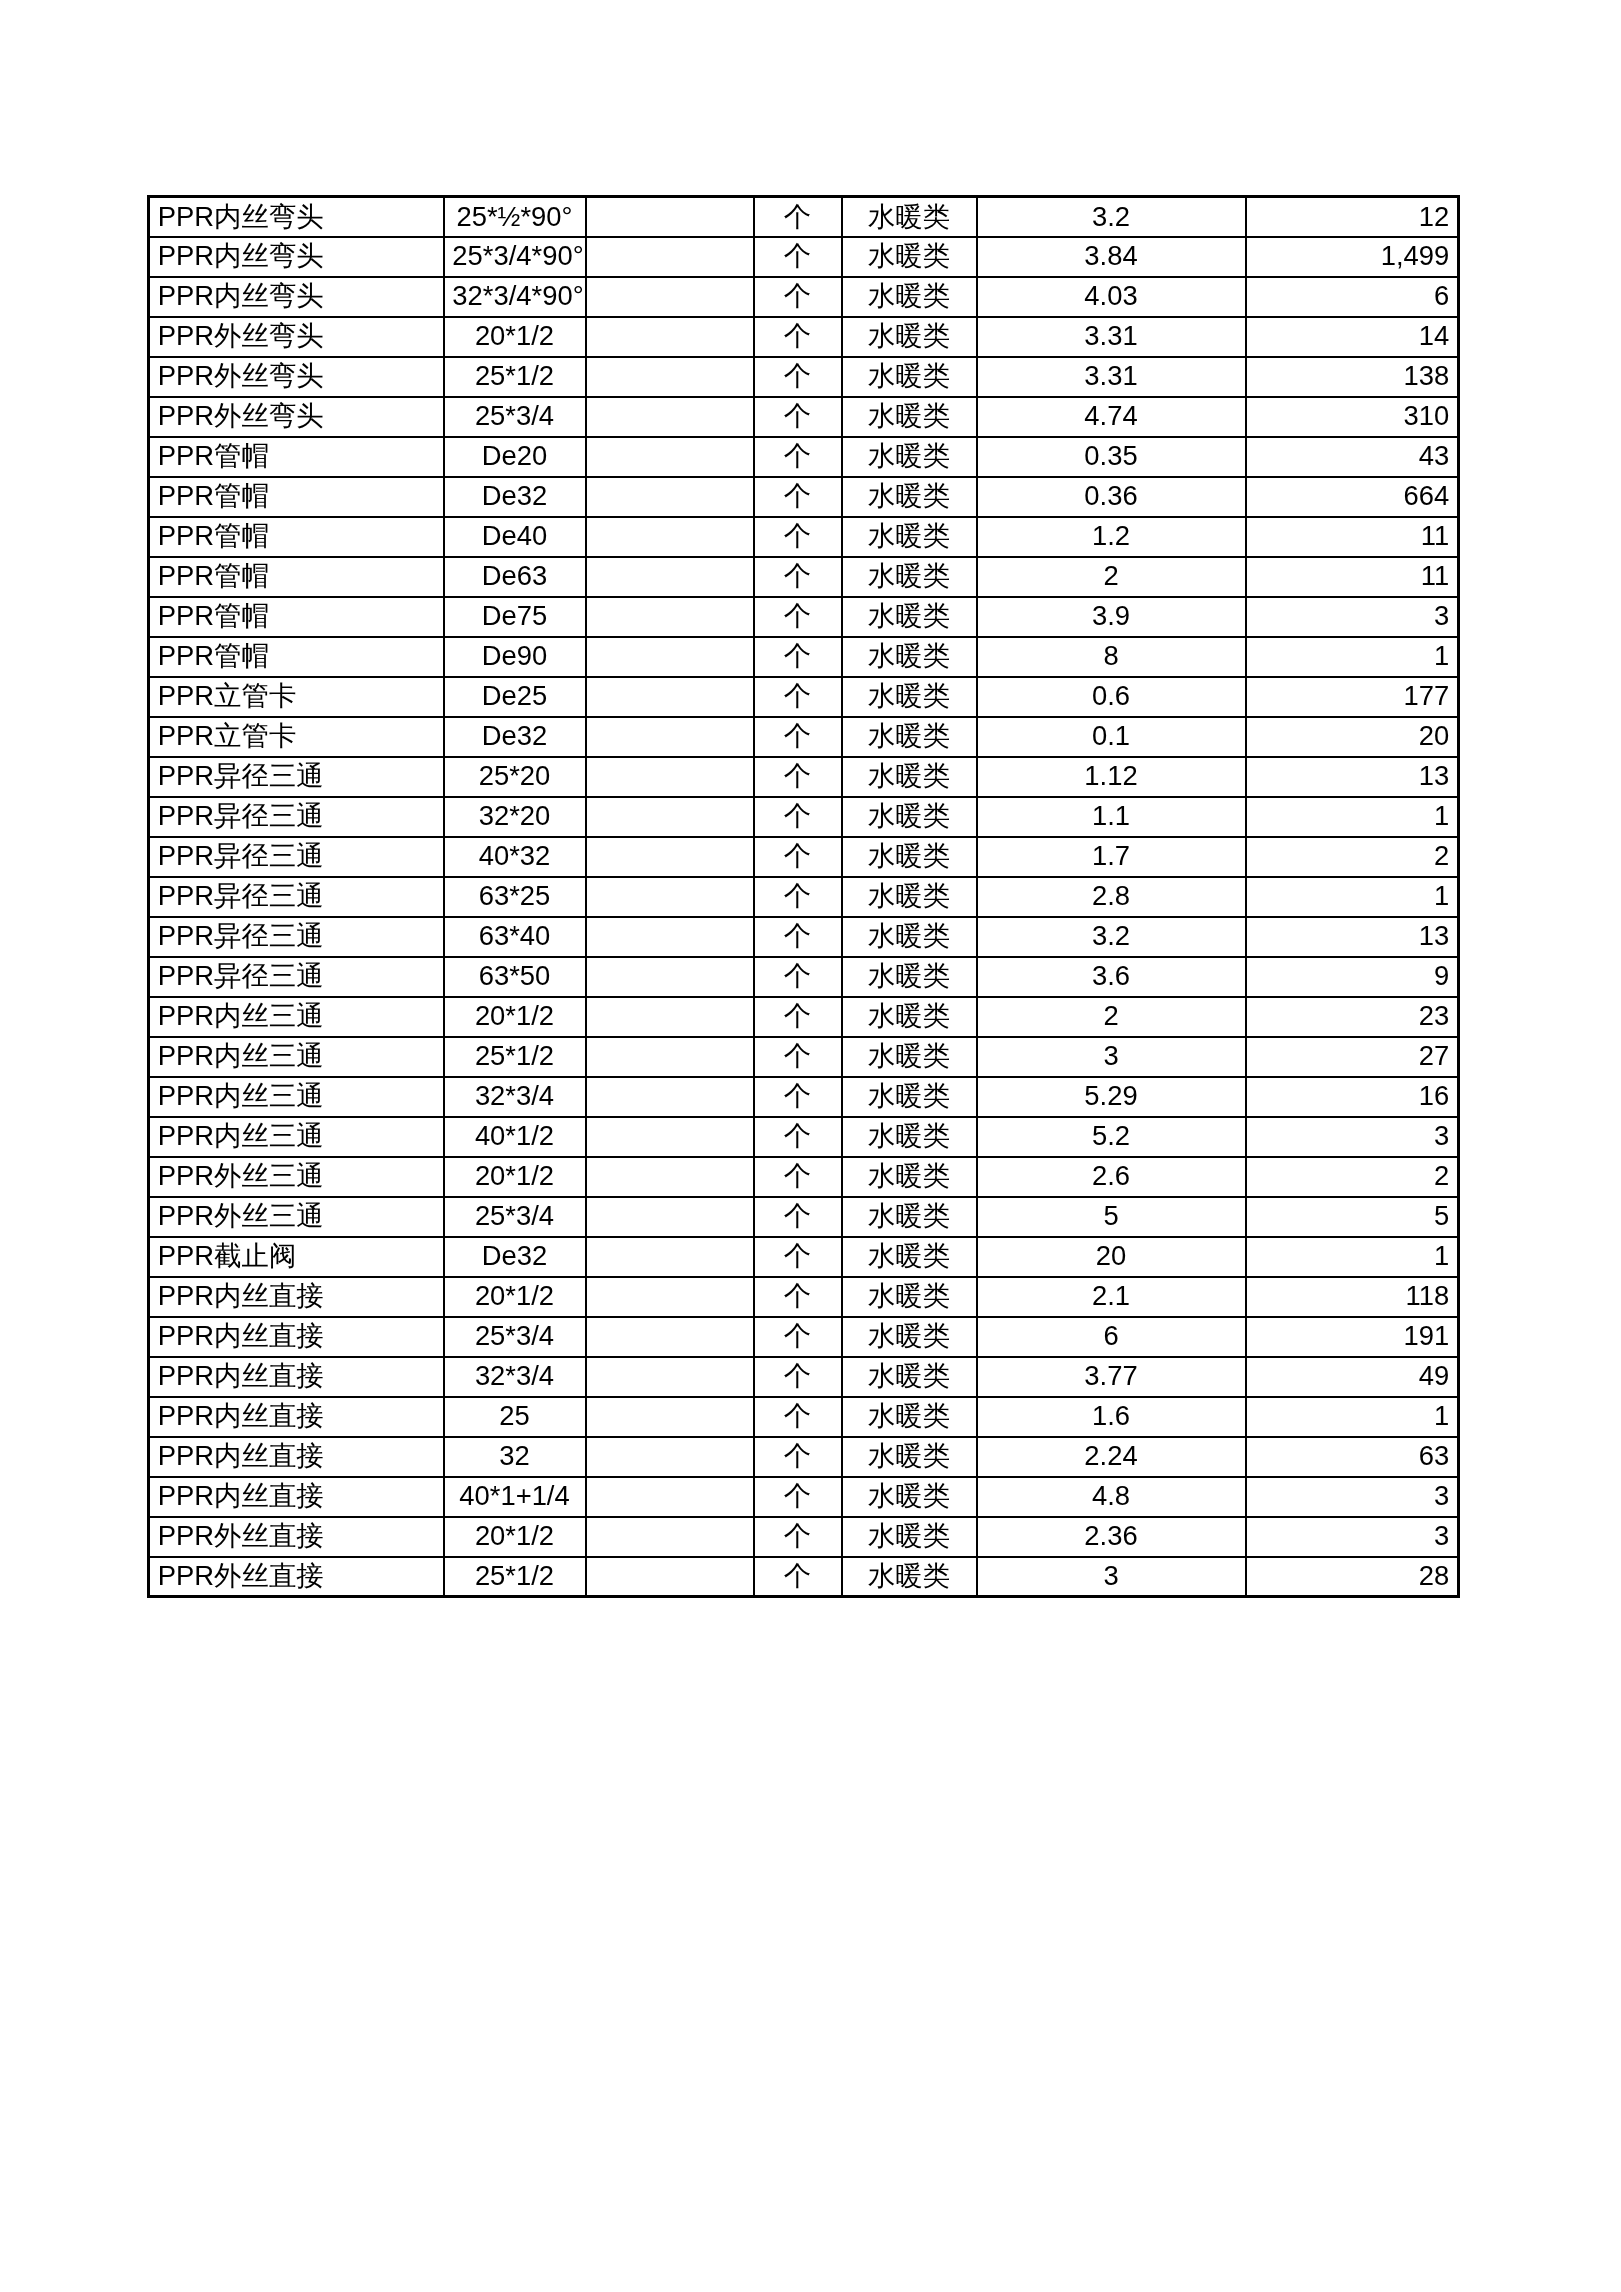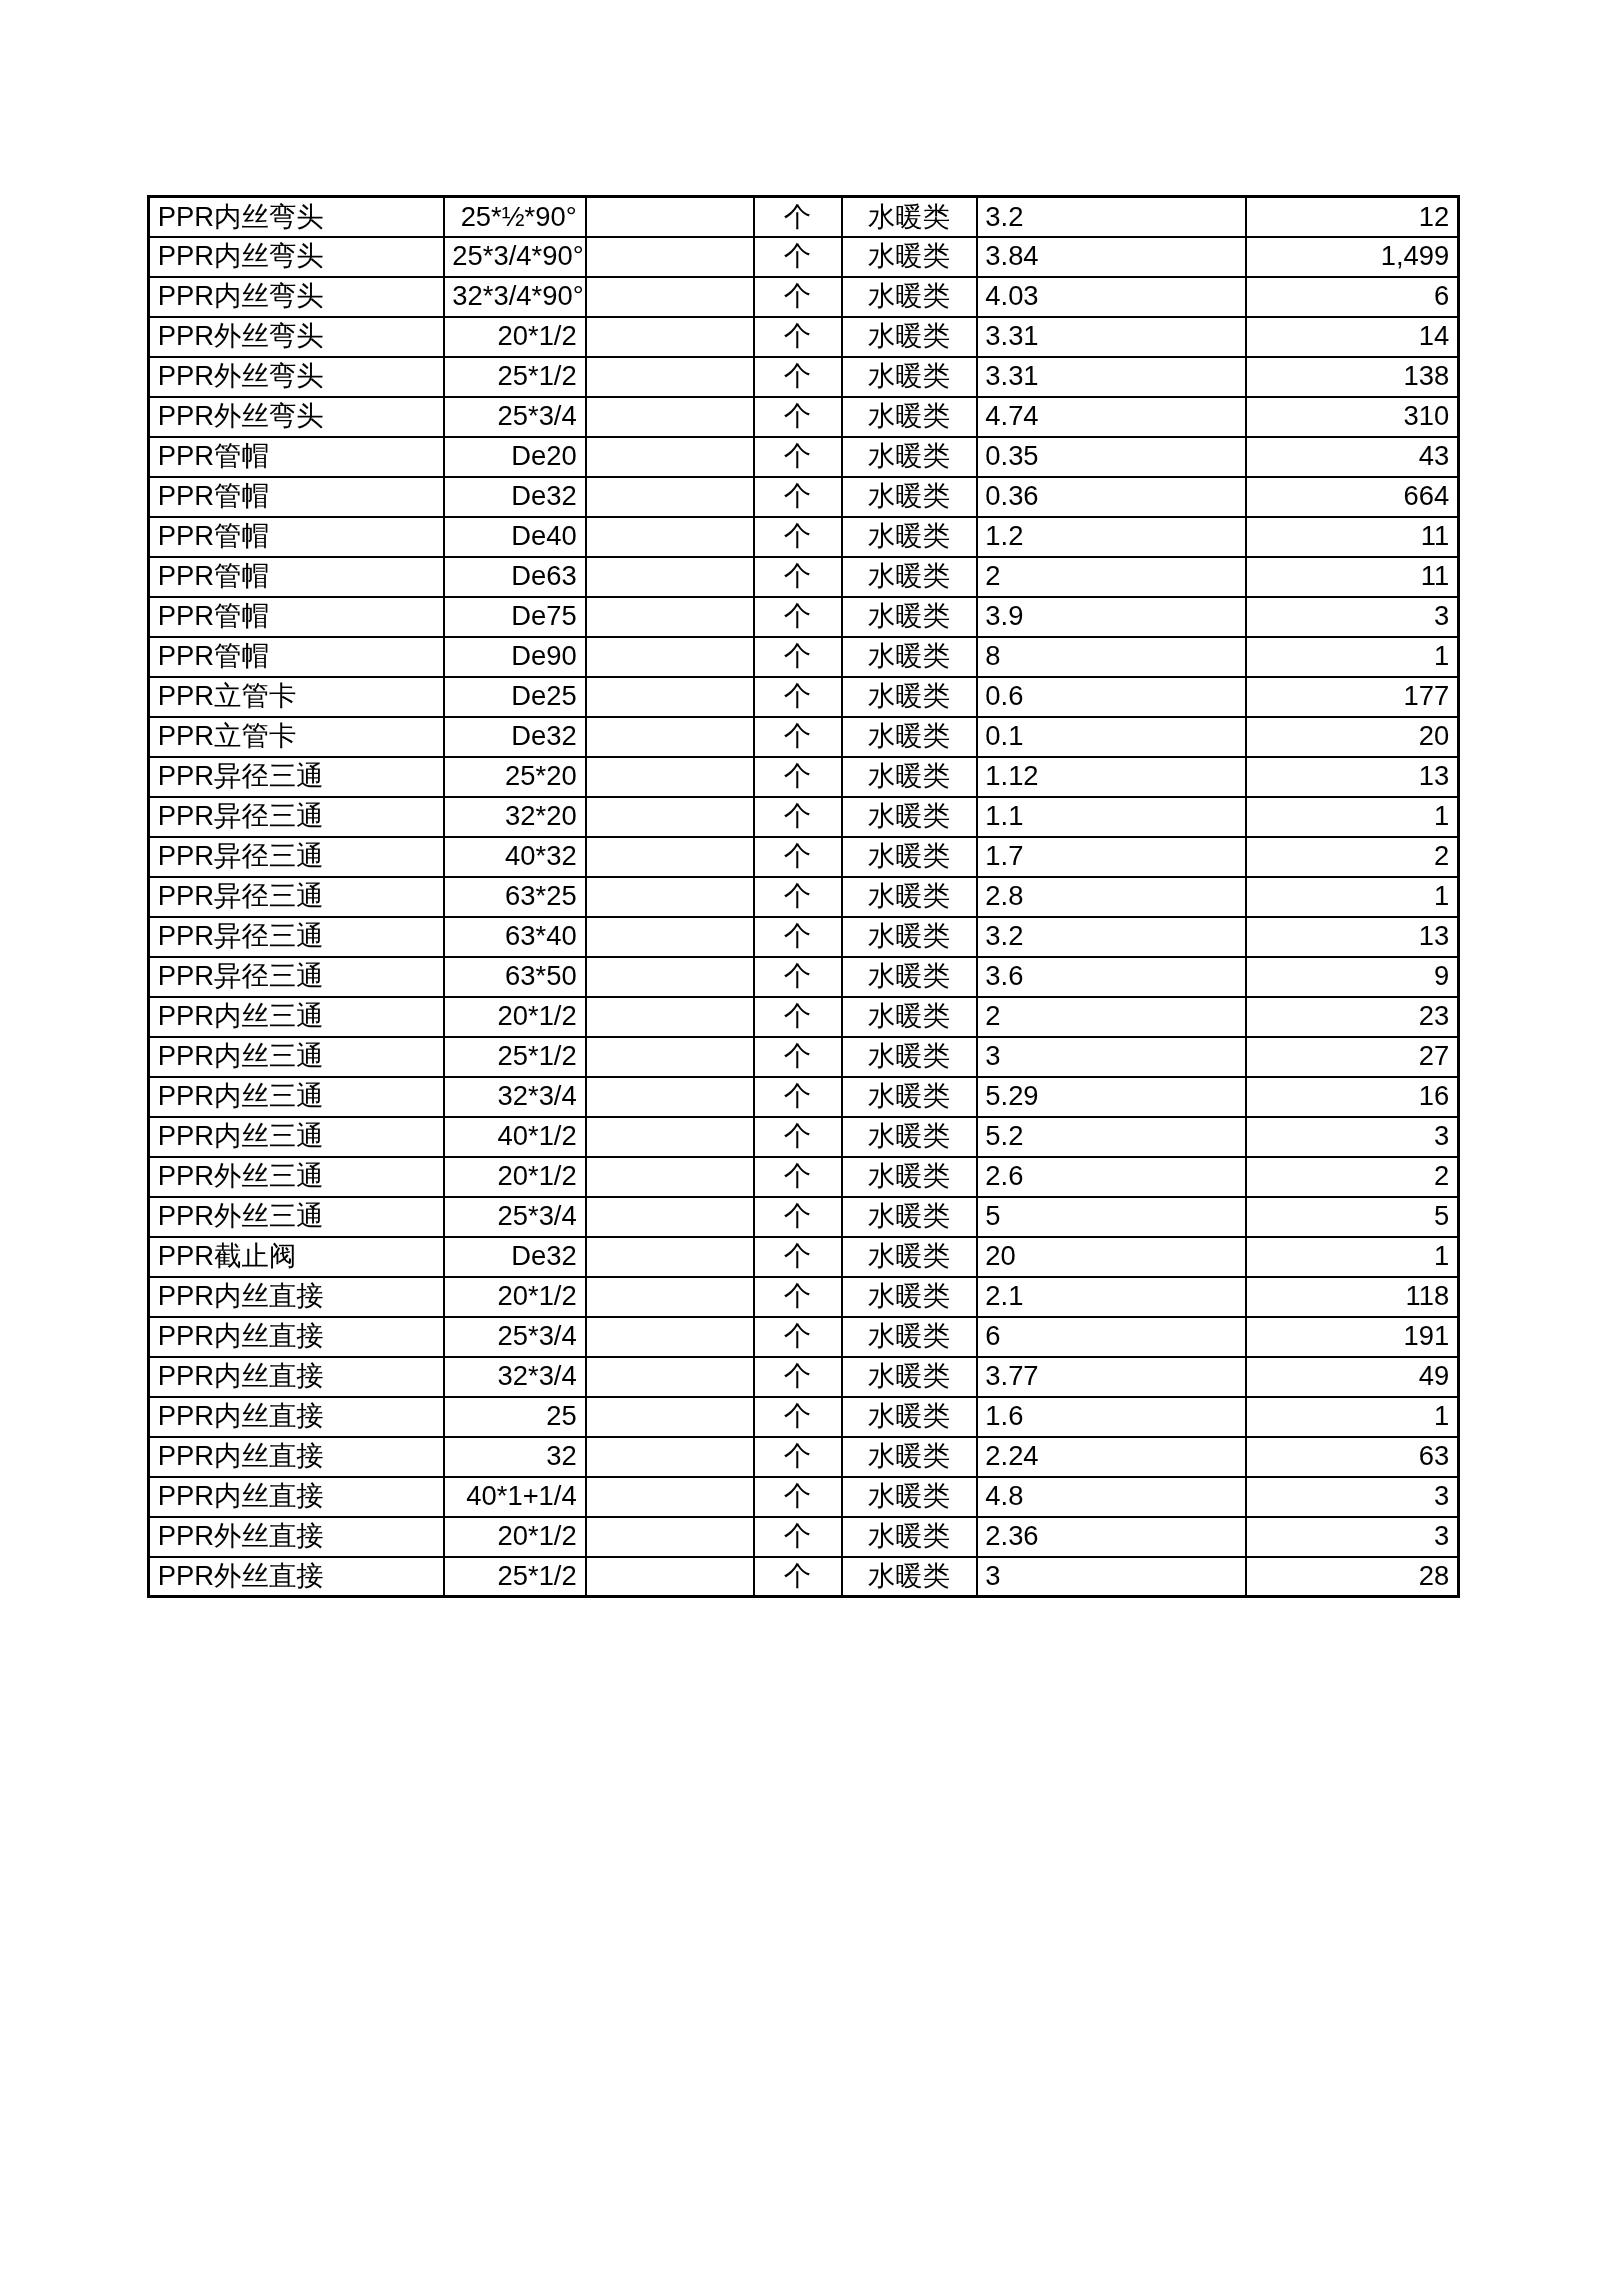--- a/index.html
+++ b/index.html
@@ -32,25 +32,25 @@
   table.inventory td {
     border: 2.9px solid #000000;
     vertical-align: top;
     padding: 2.9px 7.8px 0 7.8px;
     font-size: 27.4px;
     line-height: 1.2;
     white-space: nowrap;
     overflow: hidden;
   }
   td.c-name     { text-align: left; }
-  td.c-spec     { text-align: right; padding-left: 1px; padding-right: 1px; }
+  td.c-spec     { text-align: center; padding-left: 1px; padding-right: 1px; }
   td.c-blank    { border-right-width: 5.9px; }
   td.c-unit     { text-align: center; padding-left: 2px; padding-right: 2px; }
   td.c-category { text-align: center; padding-left: 2px; padding-right: 2px; border-radius: 14px; }
-  td.c-price    { text-align: left; }
+  td.c-price    { text-align: center; }
   td.c-qty      { text-align: right; }
 </style>
 </head>
 <body>
 
 <div class="page">
   <table class="inventory">
     <colgroup>
       <col style="width:295px">
       <col style="width:142px">

